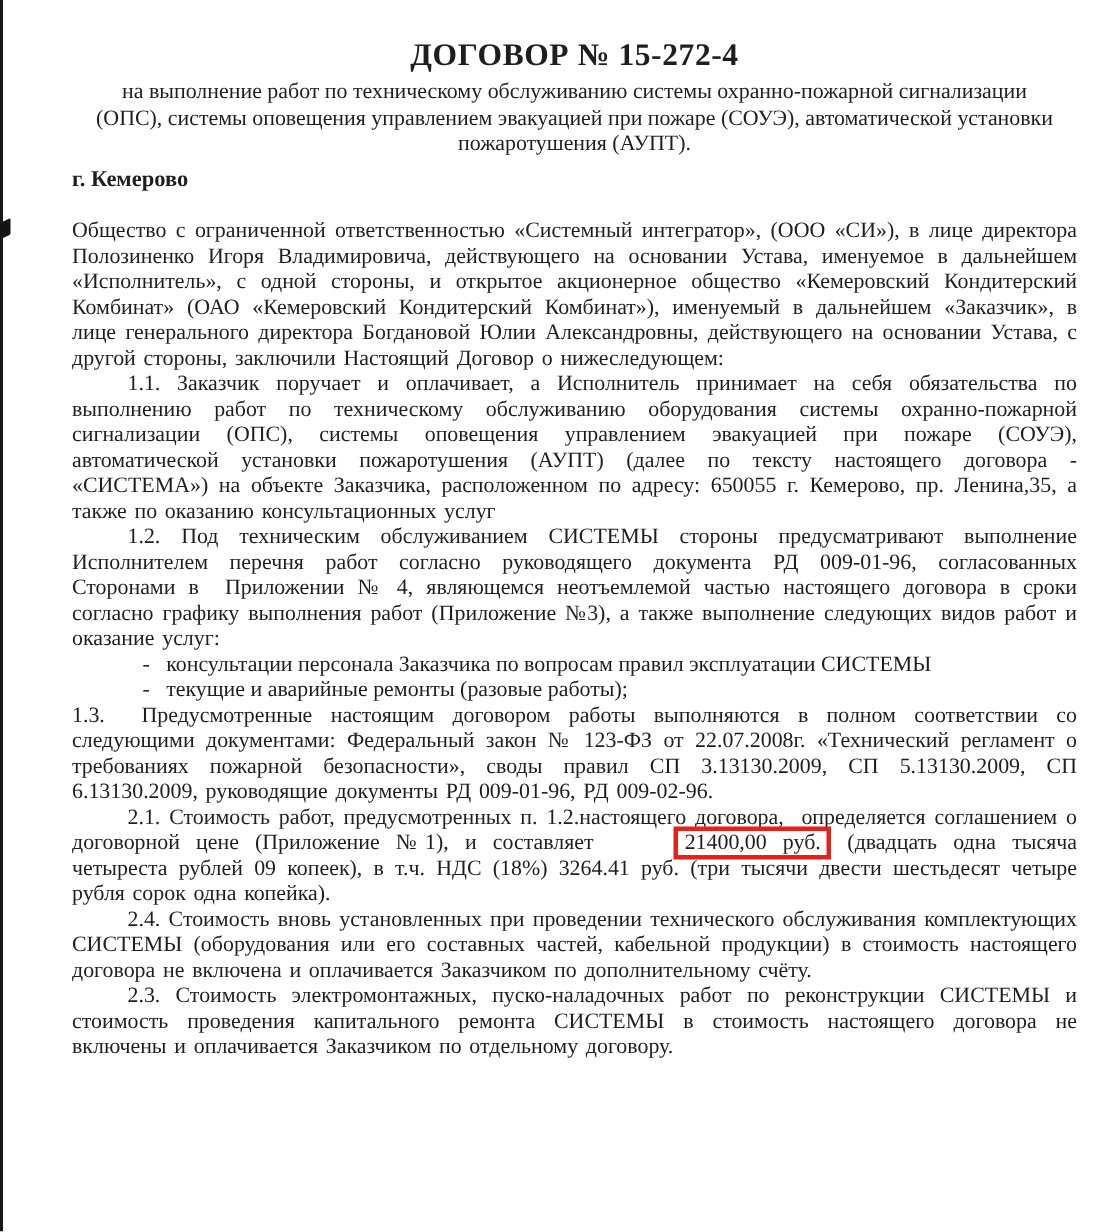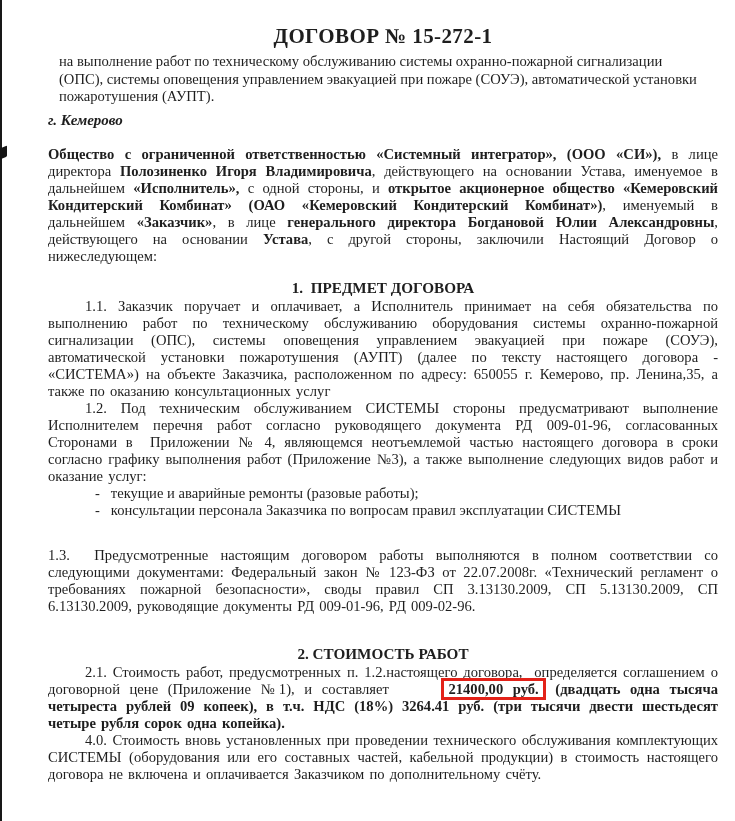--- a/index.html
+++ b/index.html
@@ -13,72 +13,71 @@
   .edge { position: absolute; left: 0; top: 0; width: 2px; height: 821px; background: #181818; }
   .edge-mark { position: absolute; left: 0; top: 147px; width: 7px; height: 11px;
     background: #141414; transform: skewY(-24deg); border-radius: 1px; }
   .page { padding: 24px 17px 0 48px; }
 
   .title {
     margin: 0; text-align: center; font-size: 21px; font-weight: bold;
     letter-spacing: 0.4px; line-height: 24px;
   }
   .subtitle {
-    margin: 5px auto 0; width: 648px; 
+    margin: 5px auto 0; width: 648px; text-align: center;
     font-size: 14.6px; line-height: 17.5px;
   }
   .meta {
     display: flex; align-items: center;
-    margin-top: 1px; height: 28px; font-style: italic;
+    margin-top: 1px; height: 28px;
   }
   .city { font-weight: bold; font-size: 15px; }
   .datebox {
     border: 3px solid var(--hl); font-weight: bold; font-size: 15px;
     padding: 1px 8px 2px; white-space: nowrap;
   }
 
   .para {
     margin: 0; font-size: 14.6px; line-height: 17px; text-align: justify;
     text-indent: 37px; word-spacing: 1.5px;
   }
   .preamble { margin-top: 11px; text-indent: 0; }
-  .noindent { text-indent: 0; margin-top: 28px; }
-  .b { font-weight: bold; }
+  .noindent { text-indent: 0; }
+  .b { font-weight: normal; }
   .redbox { border: 3px solid var(--hl); padding: 0 4px; margin-left: 43px; }
 
   .h {
     margin: 0; text-align: center; font-weight: bold; font-size: 15.2px;
     line-height: 17px;
   }
   .s1h { margin-top: 14px; margin-bottom: 2px; }
   .s2h { margin-top: 30px; margin-bottom: 2px; }
 
   .bullet {
     margin-left: 47px; font-size: 14.6px; line-height: 17px; text-align: left;
   }
 </style>
 </head>
 <body>
 
 <div class="edge"></div>
 <div class="edge-mark"></div>
 
 <div class="page">
-  <h1 class="title">ДОГОВОР № 15-272-1</h1>
+  <h1 class="title">ДОГОВОР № 15-272-4</h1>
   <p class="subtitle">на выполнение работ по техническому обслуживанию системы охранно-пожарной сигнализации (ОПС), системы оповещения управлением эвакуацией при пожаре (СОУЭ), автоматической установки пожаротушения (АУПТ).</p>
 
   <div class="meta">
     <span class="city">г. Кемерово</span>
   </div>
 
   <p class="para preamble"><span class="b">Общество с ограниченной ответственностью «Системный интегратор», (ООО «СИ»),</span><span> в лице директора </span><span class="b">Полозиненко Игоря Владимировича</span><span>, действующего на основании Устава, именуемое в дальнейшем </span><span class="b">«Исполнитель»,</span><span> с одной стороны, и </span><span class="b">открытое акционерное общество «Кемеровский Кондитерский Комбинат» (ОАО «Кемеровский Кондитерский Комбинат»)</span><span>, именуемый в дальнейшем </span><span class="b">«Заказчик»</span><span>, в лице </span><span class="b">генерального директора Богдановой Юлии Александровны</span><span>, действующего на основании </span><span class="b">Устава</span><span>, с другой стороны, заключили Настоящий Договор о нижеследующем:</span></p>
 
-  <h2 class="h s1h">1. &nbsp;ПРЕДМЕТ ДОГОВОРА</h2>
   <p class="para"><span>1.1. Заказчик поручает и оплачивает, а Исполнитель принимает на себя обязательства по выполнению работ по техническому обслуживанию оборудования системы охранно-пожарной сигнализации (ОПС), системы оповещения управлением эвакуацией при пожаре (СОУЭ), автоматической установки пожаротушения (АУПТ) (далее по тексту настоящего договора - «СИСТЕМА») на объекте Заказчика, расположенном по адресу: 650055 г. Кемерово, пр. Ленина,35, а также по оказанию консультационных услуг</span></p>
   <p class="para"><span>1.2. Под техническим обслуживанием СИСТЕМЫ стороны предусматривают выполнение Исполнителем перечня работ согласно руководящего документа РД 009-01-96, согласованных Сторонами в &nbsp;Приложении № 4, являющемся неотъемлемой частью настоящего договора в сроки согласно графику выполнения работ (Приложение №3), а также выполнение следующих видов работ и оказание услуг:</span></p>
+  <div class="bullet">-&nbsp;&nbsp;&nbsp;консультации персонала Заказчика по вопросам правил эксплуатации СИСТЕМЫ</div>
   <div class="bullet">-&nbsp;&nbsp;&nbsp;текущие и аварийные ремонты (разовые работы);</div>
-  <div class="bullet">-&nbsp;&nbsp;&nbsp;консультации персонала Заказчика по вопросам правил эксплуатации СИСТЕМЫ</div>
   <p class="para noindent"><span>1.3. &nbsp;Предусмотренные настоящим договором работы выполняются в полном соответствии со следующими документами: Федеральный закон № 123-ФЗ от 22.07.2008г. «Технический регламент о требованиях пожарной безопасности», своды правил СП 3.13130.2009, СП 5.13130.2009, СП 6.13130.2009, руководящие документы РД 009-01-96, РД 009-02-96.</span></p>
 
-  <h2 class="h s2h">2. СТОИМОСТЬ РАБОТ</h2>
   <p class="para"><span>2.1. Стоимость работ, предусмотренных п. 1.2.настоящего договора, &nbsp;определяется соглашением о договорной цене (Приложение №1), и составляет </span><span class="b redbox">21400,00 руб.</span><span class="b"> (двадцать одна тысяча четыреста рублей 09 копеек), в т.ч. НДС (18%) 3264.41 руб. (три тысячи двести шестьдесят четыре рубля сорок одна копейка).</span></p>
-  <p class="para"><span>4.0. Стоимость вновь установленных при проведении технического обслуживания комплектующих СИСТЕМЫ (оборудования или его составных частей, кабельной продукции) в стоимость настоящего договора не включена и оплачивается Заказчиком по дополнительному счёту.</span></p>
+  <p class="para"><span>2.4. Стоимость вновь установленных при проведении технического обслуживания комплектующих СИСТЕМЫ (оборудования или его составных частей, кабельной продукции) в стоимость настоящего договора не включена и оплачивается Заказчиком по дополнительному счёту.</span></p>
+  <p class="para"><span>2.3. Стоимость электромонтажных, пуско-наладочных работ по реконструкции СИСТЕМЫ и стоимость проведения капитального ремонта СИСТЕМЫ в стоимость настоящего договора не включены и оплачивается Заказчиком по отдельному договору.</span></p>
 </div>
 
 </body></html>

